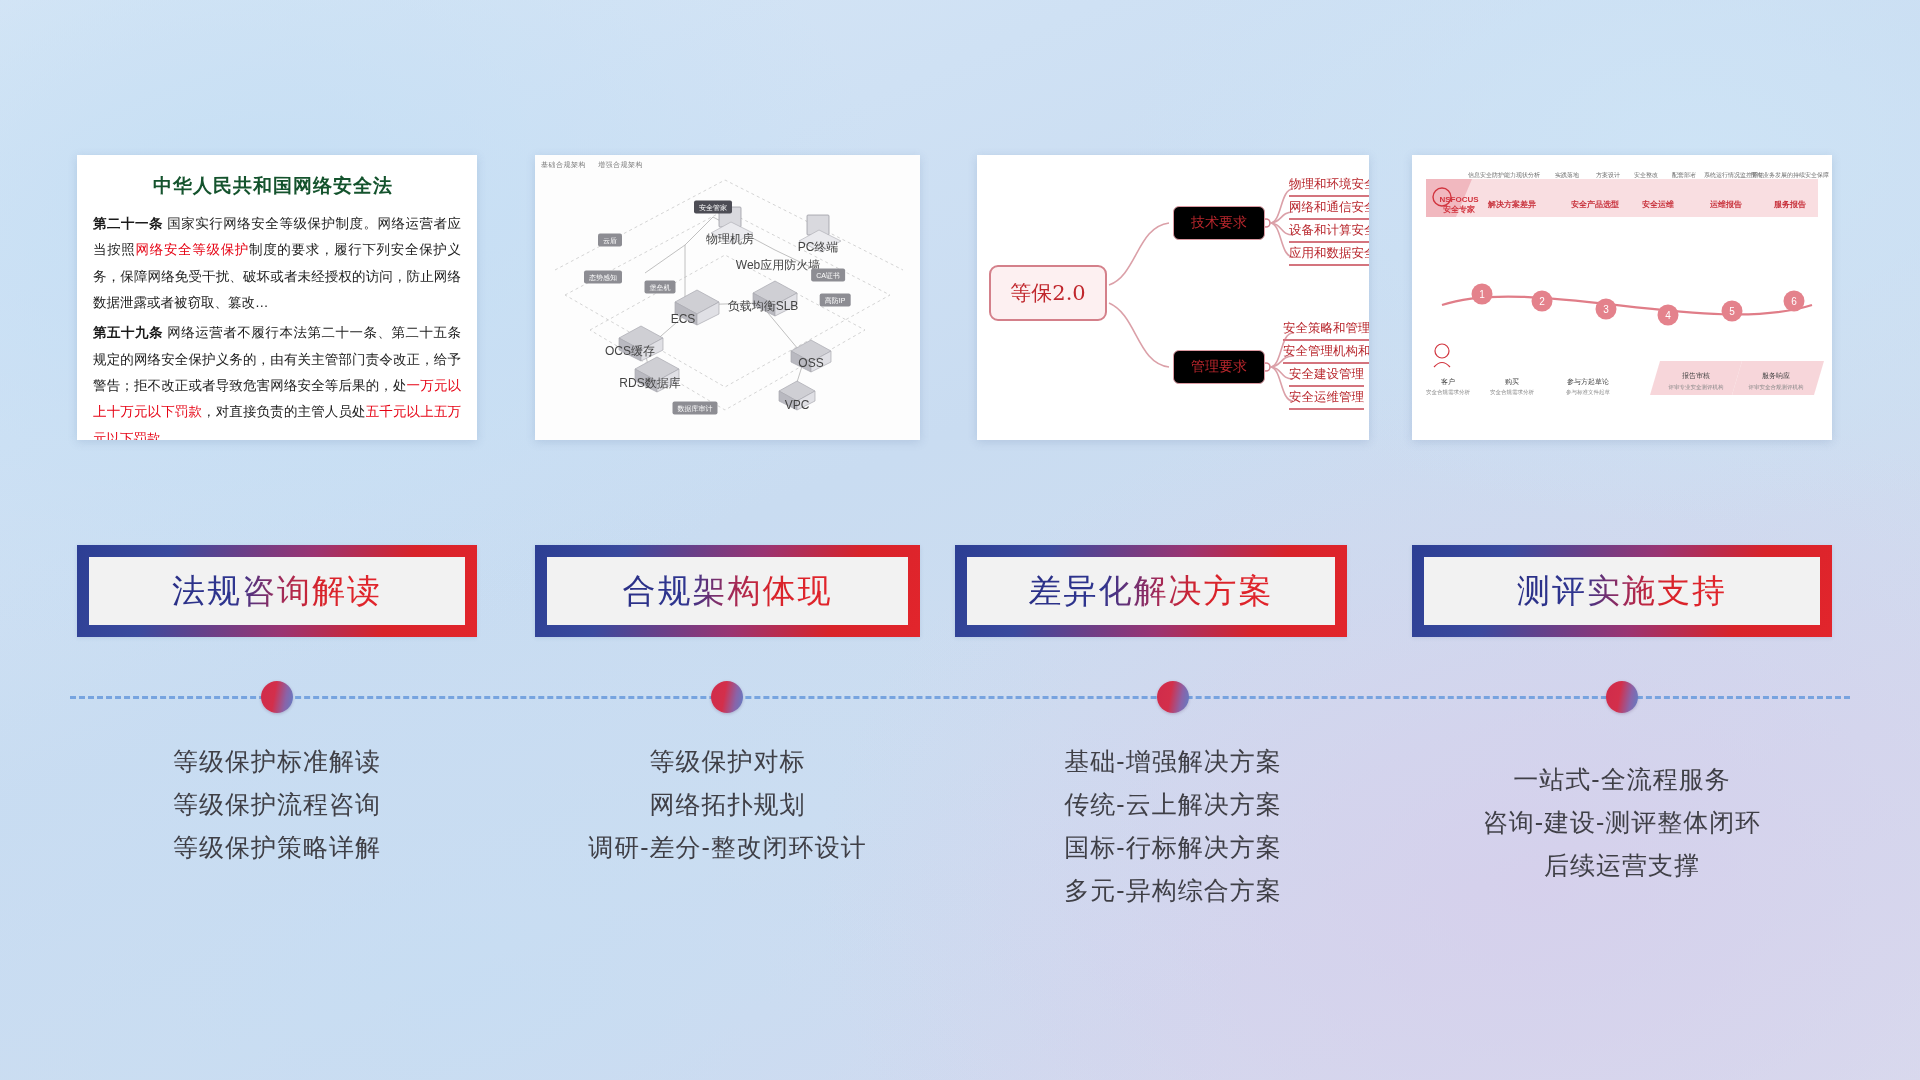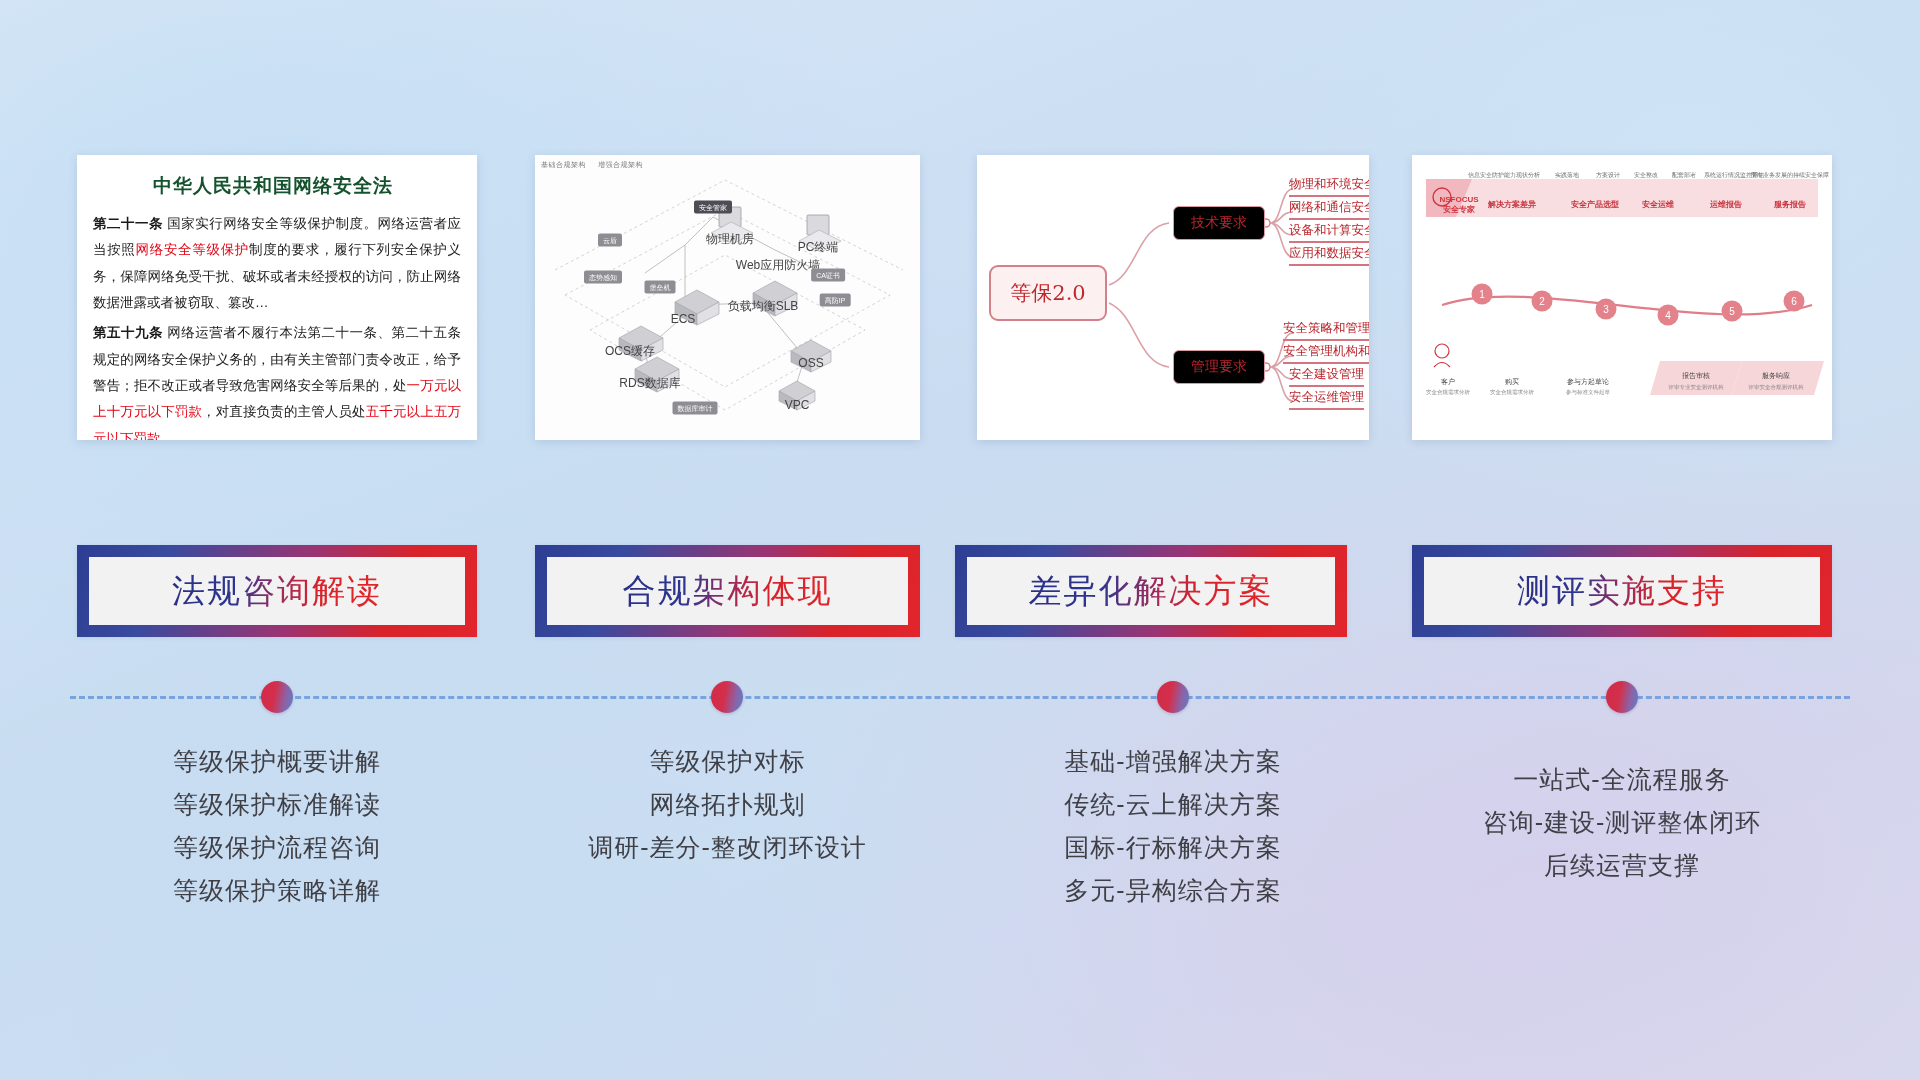--- a/index.html
+++ b/index.html
@@ -343,21 +343,20 @@
 <div class="timeline">
   <div class="tl-line"></div>
   <div class="tl-dot" style="left:277px;"></div>
   <div class="tl-dot" style="left:727px;"></div>
   <div class="tl-dot" style="left:1173px;"></div>
   <div class="tl-dot" style="left:1622px;"></div>
 </div>
 
 <div class="cols">
   <div class="col col-1">
-    <div>等级保护概要讲解</div>
     <div>等级保护标准解读</div>
     <div>等级保护流程咨询</div>
     <div>等级保护策略详解</div>
   </div>
   <div class="col col-2">
     <div>等级保护对标</div>
     <div>网络拓扑规划</div>
     <div>调研-差分-整改闭环设计</div>
   </div>
   <div class="col col-3">

